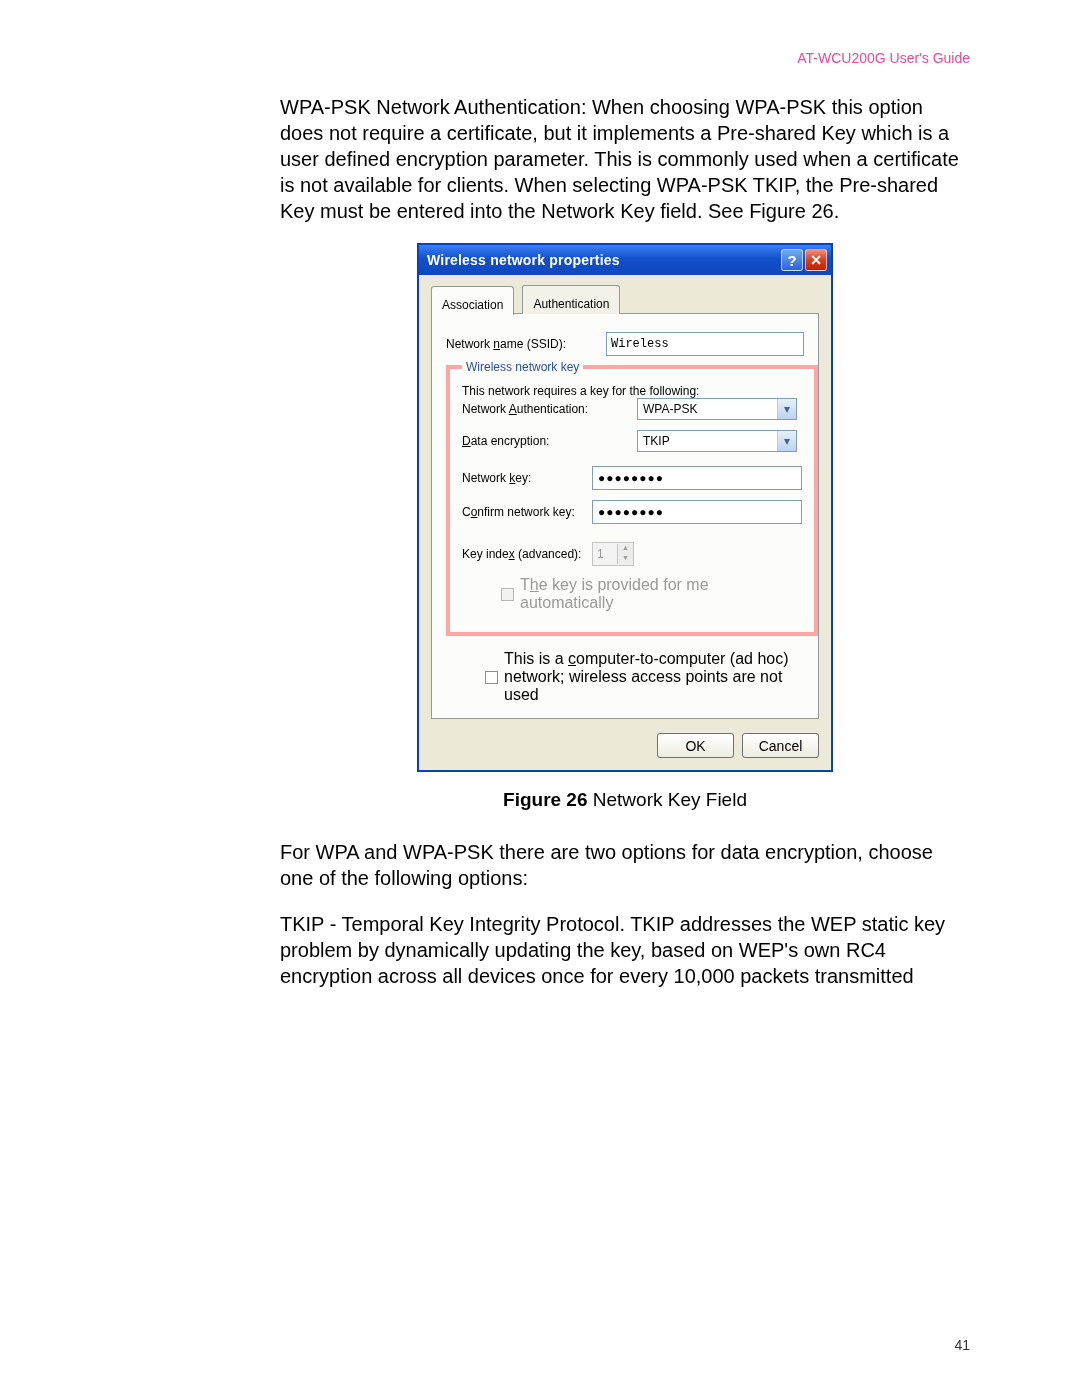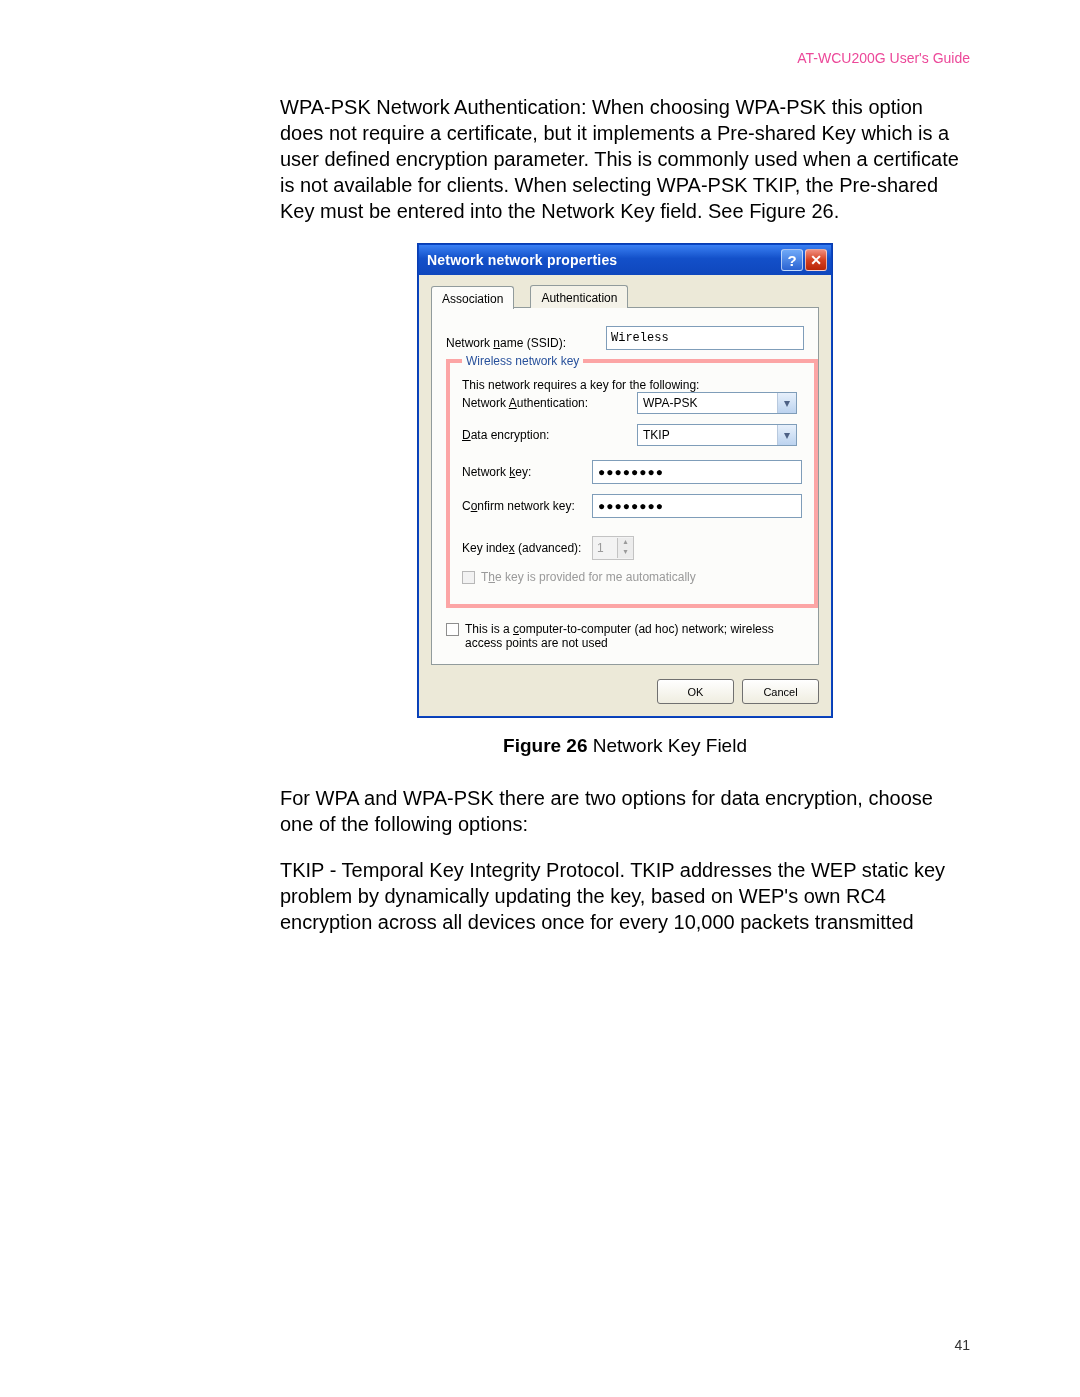--- a/index.html
+++ b/index.html
@@ -94,43 +94,43 @@
     background: #ece9d8;
   }
   .tabs {
     display: flex;
     align-items: flex-end;
     margin-bottom: -1px;
     position: relative;
     z-index: 2;
   }
   .tab {
-    padding: 5px 10px 3px 10px;
+    padding: 11px 10px 3px 10px;
     border: 1px solid #919b9c;
     border-bottom: none;
     background: #ece9d8;
     font-size: 12px;
     border-top-left-radius: 3px;
     border-top-right-radius: 3px;
-    margin-right: 16px;
+    margin-right: 8px;
   }
   .tab.active {
     background: #fcfcfa;
     position: relative;
     top: 1px;
   }
   .tab.inactive { background: #f4f2e8; }
   .tabpanel {
     border: 1px solid #919b9c;
     background: #fcfcfa;
     padding: 18px 14px 14px 14px;
   }
   .row {
     display: flex;
-    align-items: flex-end;
+    align-items: center;
     margin-bottom: 3px;
   }
   .row label.field-label {
     width: 160px;
     font-size: 12px;
   }
   .text-input {
     flex: 1;
     height: 20px;
     border: 1px solid #7f9db9;
@@ -221,23 +221,24 @@
     height: 10px;
     font-size: 8px;
     line-height: 8px;
     text-align: center;
     color: #9a9a9a;
     background: #ececec;
   }
   .disabled-label { color: #000000; }
   .check-row {
     display: flex;
-    align-items: flex-start;
+    align-items: center;
     margin-top: 6px;
-    font-size: 12px;
+    font-size: 16px;
+    margin-left: 39px;
   }
   .check-row.disabled { color: #9a9a9a; }
   .checkbox {
     width: 13px;
     height: 13px;
     border: 1px solid #8e8e8e;
     background: #fff;
     margin-right: 6px;
     flex-shrink: 0;
     margin-top: 1px;
@@ -250,41 +251,41 @@
     gap: 8px;
     margin-top: 14px;
   }
   .xp-btn {
     width: 75px;
     height: 23px;
     border: 1px solid #707070;
     border-radius: 3px;
     background: linear-gradient(to bottom, #ffffff, #efede0);
     font-family: Tahoma, Arial, sans-serif;
-    font-size: 11px;
+    font-size: 14px;
     display: flex;
     align-items: center;
     justify-content: center;
   }
   .u { text-decoration: underline; }
 </style>
 </head>
 <body>
 
 <div class="page">
   <div class="header-right">AT-WCU200G User's Guide</div>
 
   <div class="body-text">
     <b>WPA-PSK Network Authentication</b><span>: When choosing WPA-PSK this option does not require a certificate, but it implements a Pre-shared Key which is a user defined encryption parameter. This is commonly used when a certificate is not available for clients. When selecting WPA-PSK TKIP, the Pre-shared Key must be entered into the Network Key field. See Figure 26.</span>
   </div>
 
   <div class="figure-wrap">
     <div class="dialog">
       <div class="titlebar">
-        <span class="titlebar-text">Network network properties</span>
+        <span class="titlebar-text">Wireless network properties</span>
         <div class="titlebar-btn help-btn">?</div>
         <div class="titlebar-btn close-btn">✕</div>
       </div>
       <div class="dialog-body">
         <div class="tabs">
           <div class="tab active">Association</div>
           <div class="tab inactive">Authentication</div>
         </div>
         <div class="tabpanel">
 

